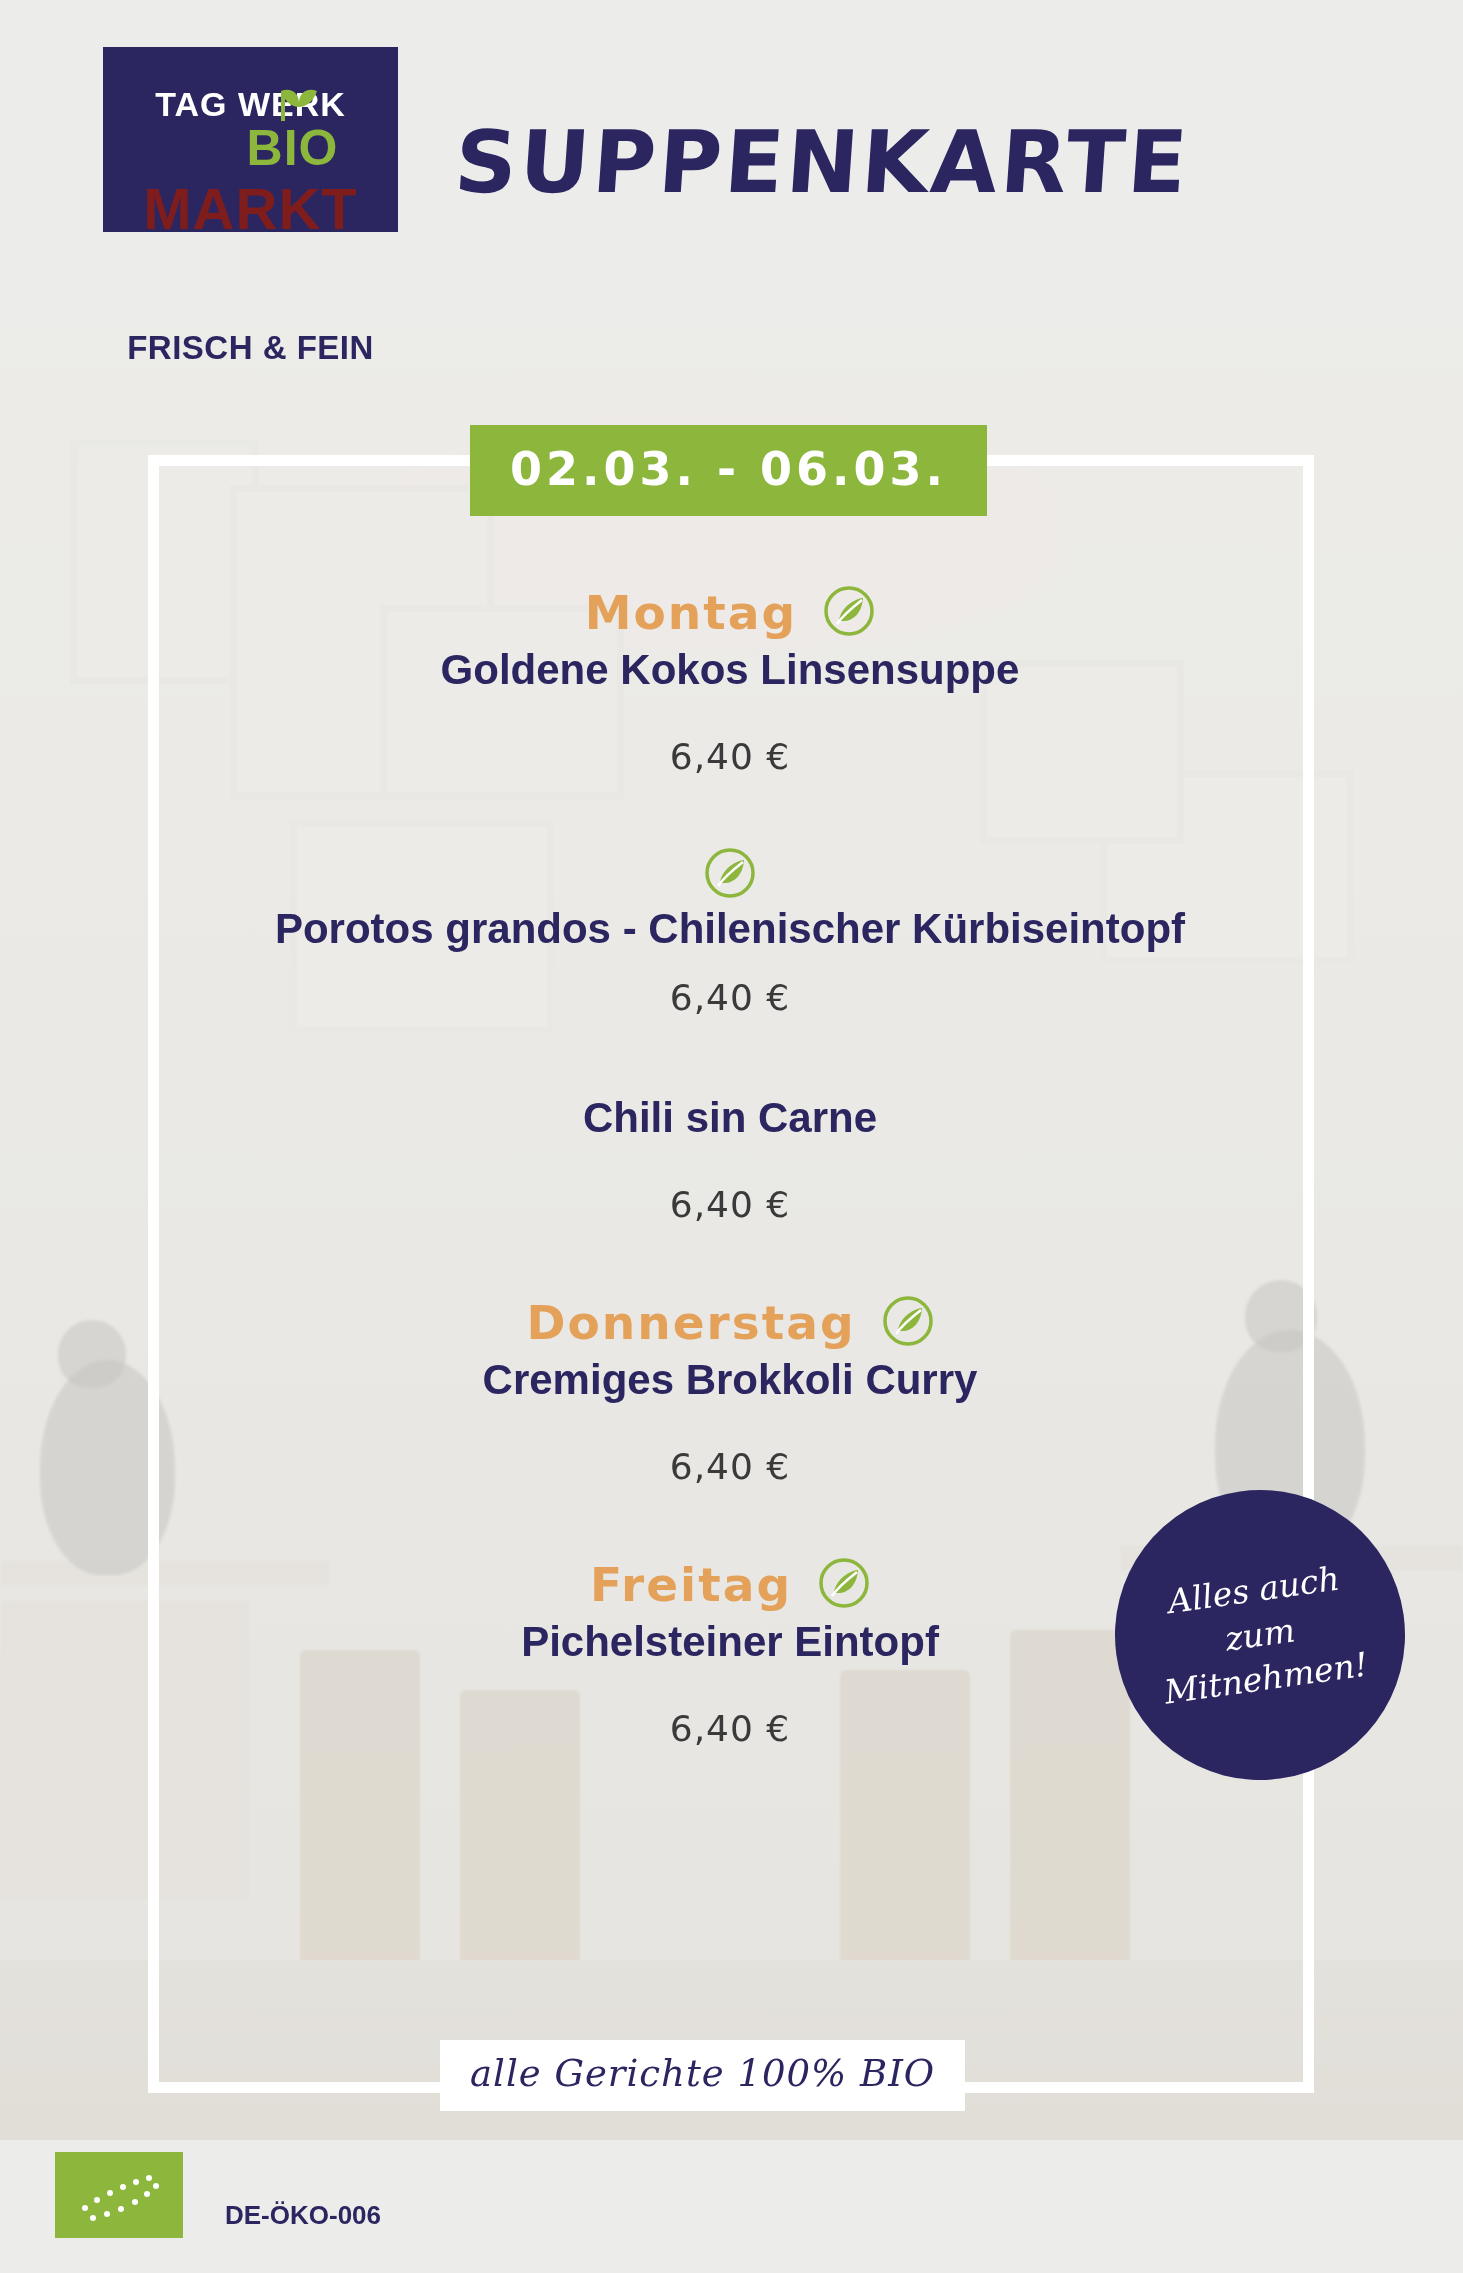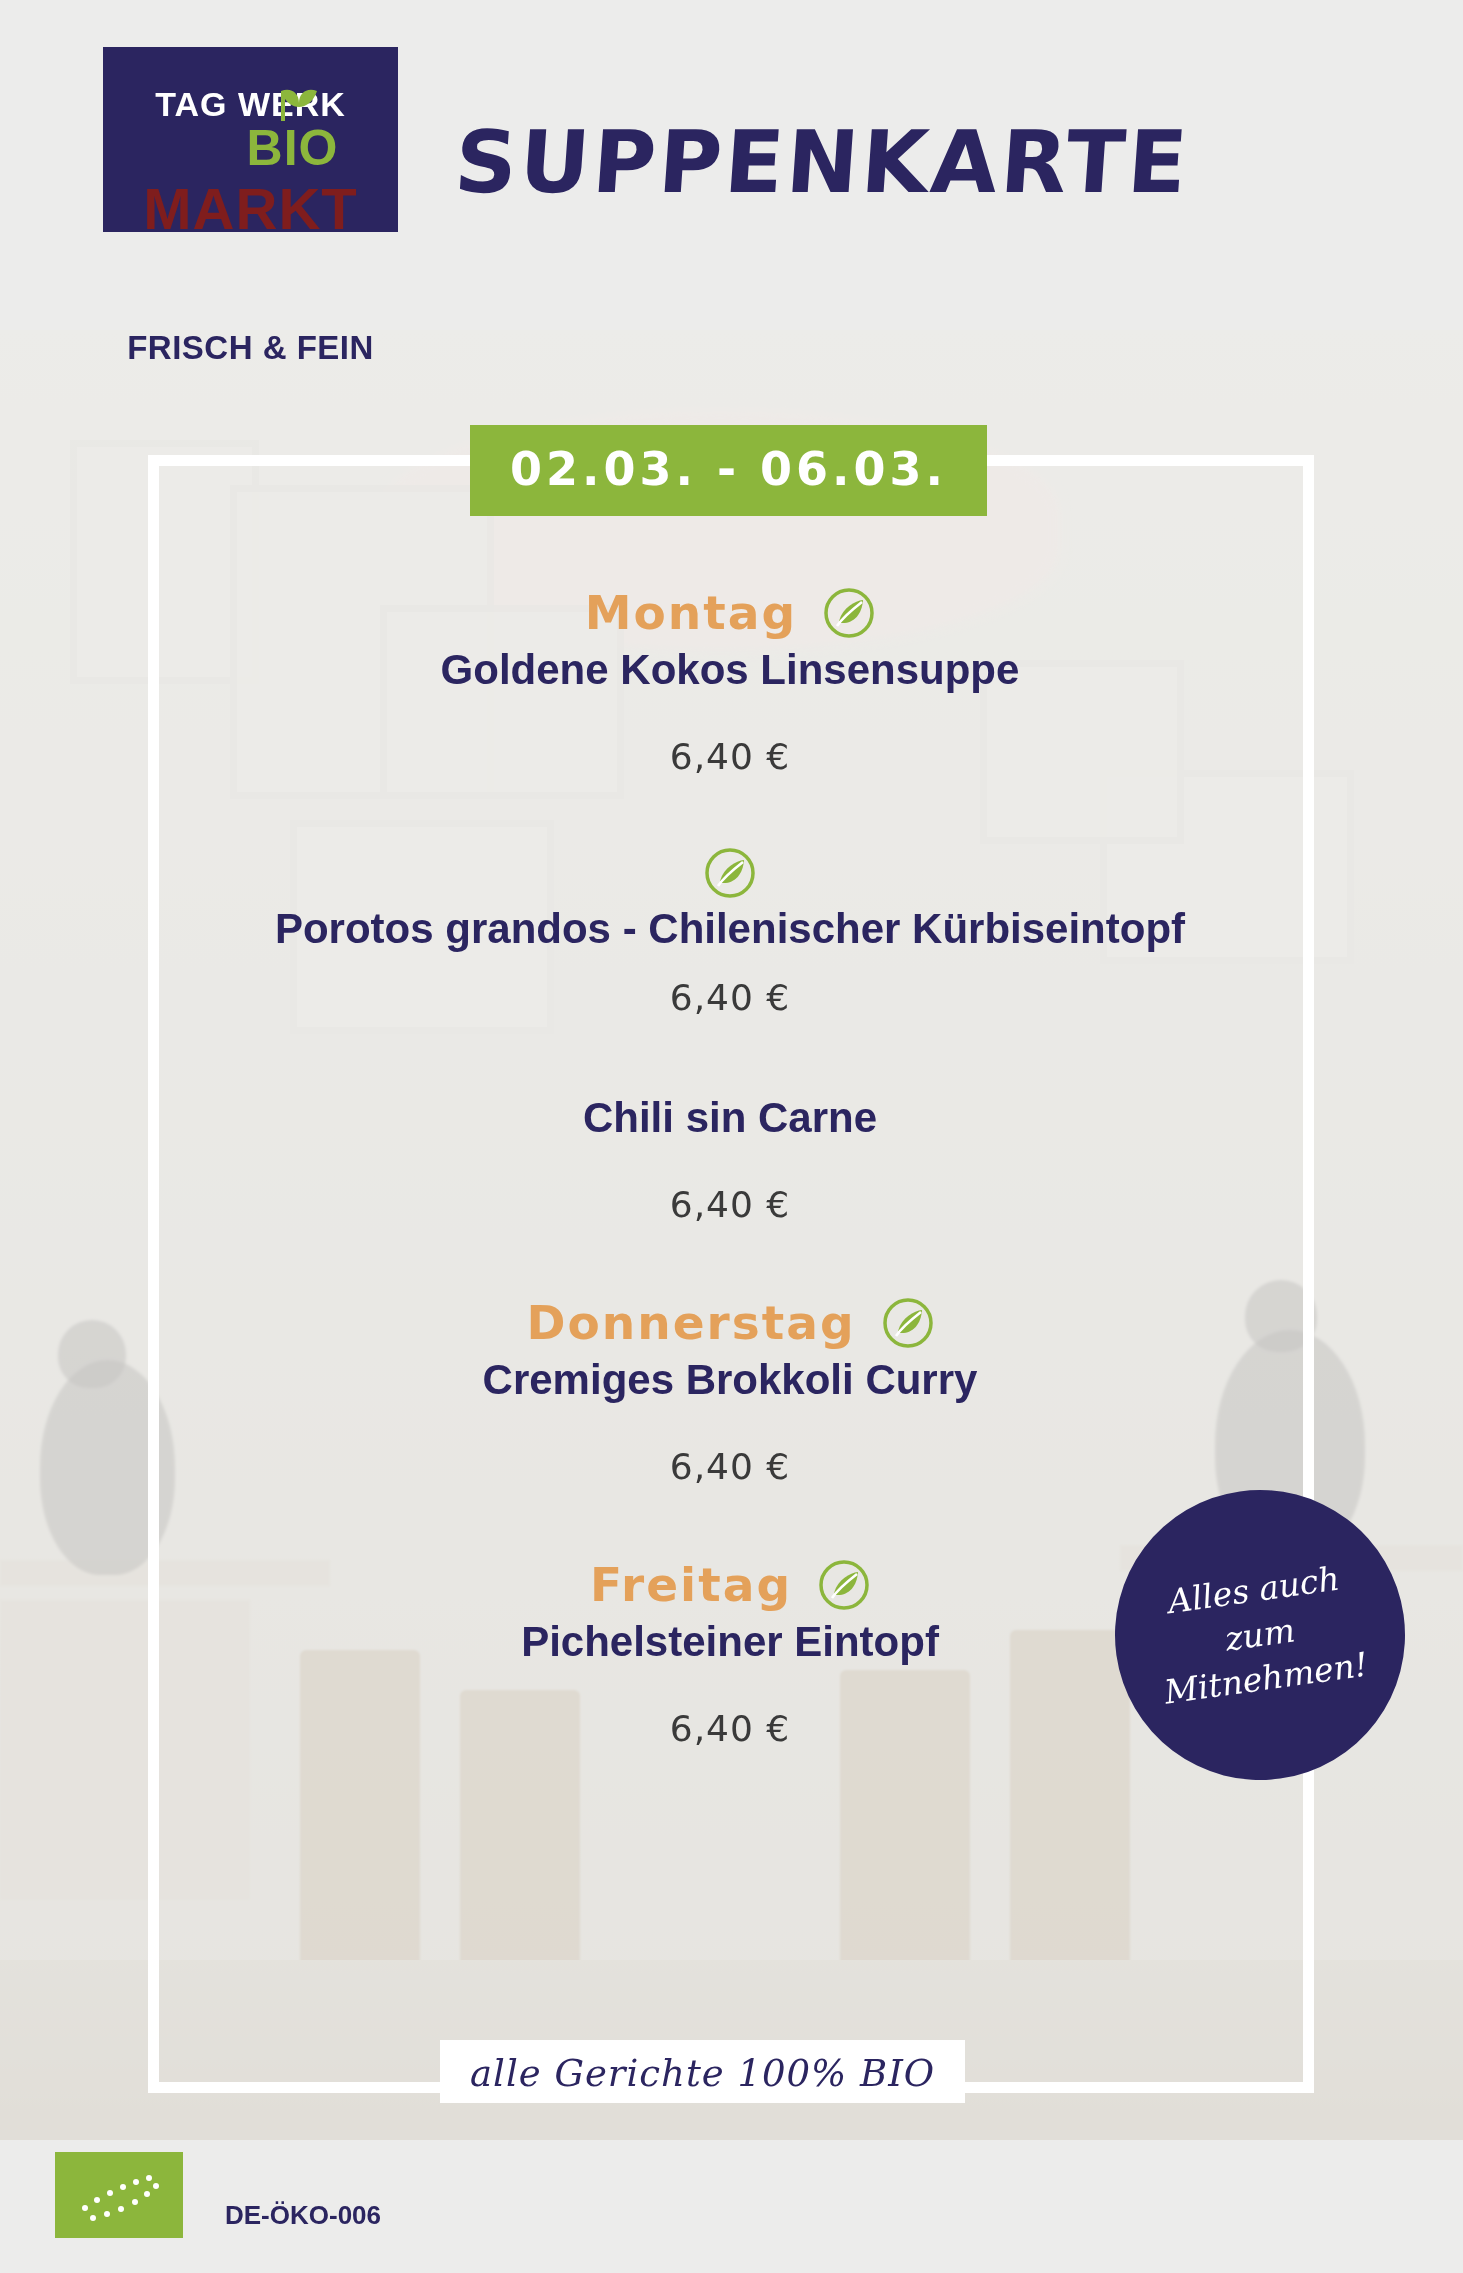--- a/index.html
+++ b/index.html
@@ -200,21 +200,20 @@
   
   .menu {
     position: absolute;
     left: 170px; top: 585px;
     width: 1120px;
     text-align: center;
   }
   .day-block { margin-bottom: 10px; }
   .day-row {
     display: flex;
-    align-items: center;
     justify-content: center;
     gap: 26px;
   }
   .day-name {
     color: #e4a15a;
     font-size: 47px;
     font-weight: bold;
     letter-spacing: 2px;
     font-family: "DejaVu Sans", sans-serif;
   }
@@ -262,21 +261,21 @@
   
   .bio-banner {
     position: absolute;
     left: 440px; top: 2040px;
     background: #ffffff;
     color: #2b2560;
     font-family: "DejaVu Serif", serif;
     font-style: italic;
     font-size: 37px;
     letter-spacing: 1px;
-    padding: 12px 30px 8px 30px;
+    padding: 12px 30px 16px 30px;
     white-space: nowrap;
   }
 
   
   .eu-leaf {
     position: absolute;
     left: 55px; top: 2152px;
     width: 128px; height: 86px;
     background: #8cb63c;
   }

